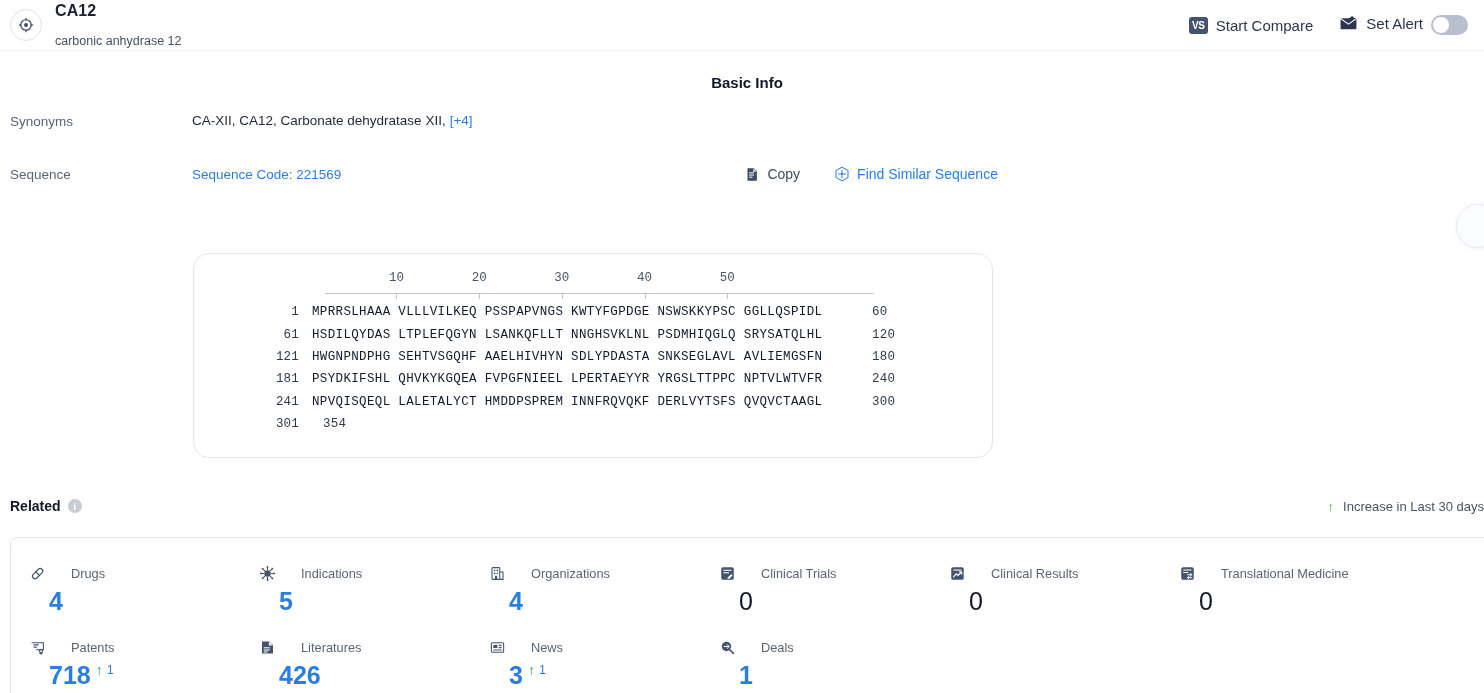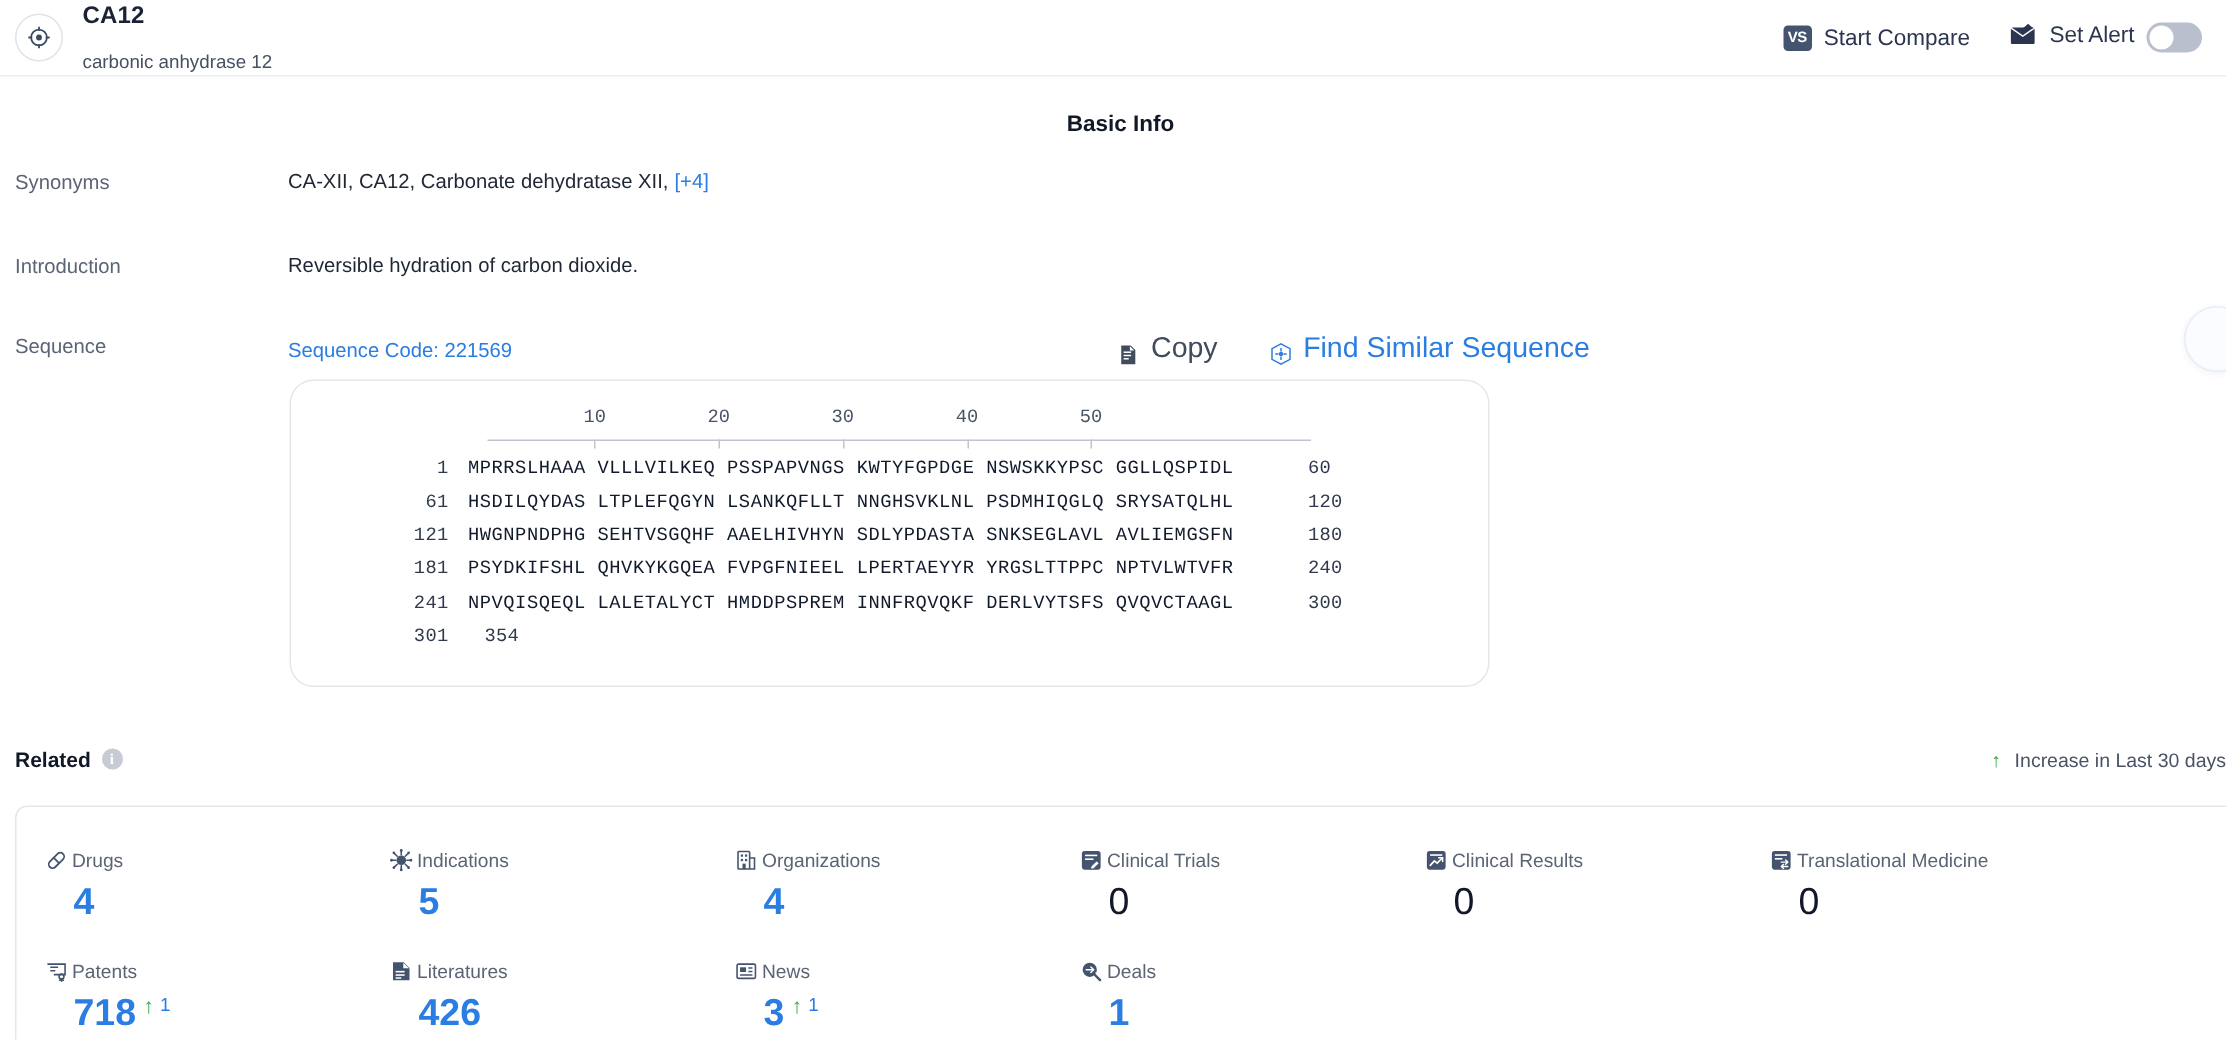--- a/index.html
+++ b/index.html
@@ -82,21 +82,21 @@
     font-size: 13.5px; color:#1f2736;
   }
   .row-syn  { margin-top: 22px; }
   .row-intro{ margin-top: 30px; }
   .row-seq  { margin-top: 27px; }
   .syn-more { color:#2a7de1; margin-left: 4px; cursor:pointer; }
   .seq-code { color:#2a7de1; font-size: 13.5px; cursor:pointer; }
 
   .seq-head { display:flex; align-items:center; }
   .seq-tools { display:flex; align-items:center; margin-left: 404px; gap: 34px; }
-  .seq-tool { display:flex; align-items:flex-end; gap:7px; font-size:19px; cursor:pointer; }
+  .seq-tool { display:flex; align-items:center; gap:7px; font-size:14px; cursor:pointer; }
   .seq-tool.copy { color:#404b5e; }
   .seq-tool.find { color:#2a7de1; }
 
   
   .seq-box {
     position:absolute; left:193px; top:253px;
     width: 800px; height: 205px;
     border:1px solid #e4e6ec; border-radius:16px; background:#fff;
   }
   .seq-inner {
@@ -148,21 +148,21 @@
     width: 1486px; height: 200px;
     border:1px solid #e4e6ec; border-radius:8px; background:#fff;
     overflow:hidden;
   }
   .stats-grid {
     display:grid;
     grid-template-columns: repeat(6, 230px);
     padding: 28px 0 0 19px;
     row-gap: 26px;
   }
-  .stat-head { display:flex; align-items:center; gap:3px; }
+  .stat-head { display:flex; align-items:center; gap:26px; }
   .stat-label { font-size:12.8px; color:#5b6475; }
   .stat-value {
     font-size: 25px; font-weight: bold; color:#2a7de1;
     margin-top: 8px; margin-left: 19px; line-height: 1;
     display:flex; align-items:flex-start; gap:5px;
   }
   .stat-value.zero { color:#12182a; font-weight:normal; }
   .delta { display:flex; align-items:flex-start; gap:4px; }
   .delta .d-arrow { color:#36a84b; font-size:14px; line-height:1.1; }
   .delta .d-num { color:#2a7de1; font-size:12.5px; font-weight:normal; line-height:1.2; }
@@ -220,24 +220,20 @@
 
   <div class="section-title">Basic Info</div>
 
   <div class="info-row row-syn">
     <div class="info-label">Synonyms</div>
     <div class="info-value">
       <span>CA-XII,  CA12,  Carbonate dehydratase XII,</span><span class="syn-more">[+4]</span>
     </div>
   </div>
 
-  <div class="info-row row-intro">
-    <div class="info-label">Introduction</div>
-    <div class="info-value">Reversible hydration of carbon dioxide.</div>
-  </div>
 
   <div class="info-row row-seq">
     <div class="info-label">Sequence</div>
     <div class="seq-head">
       <span class="seq-code">Sequence Code: 221569</span>
       <span class="seq-tools">
         <span class="seq-tool copy">
           <span style="display:flex;">
             <svg width="15" height="15" viewBox="0 0 24 24" fill="#404b5e">
               <path d="M4 2 H14 L19 7 V22 H4 Z M13.2 2.9 V7.4 H17.8"></path>

